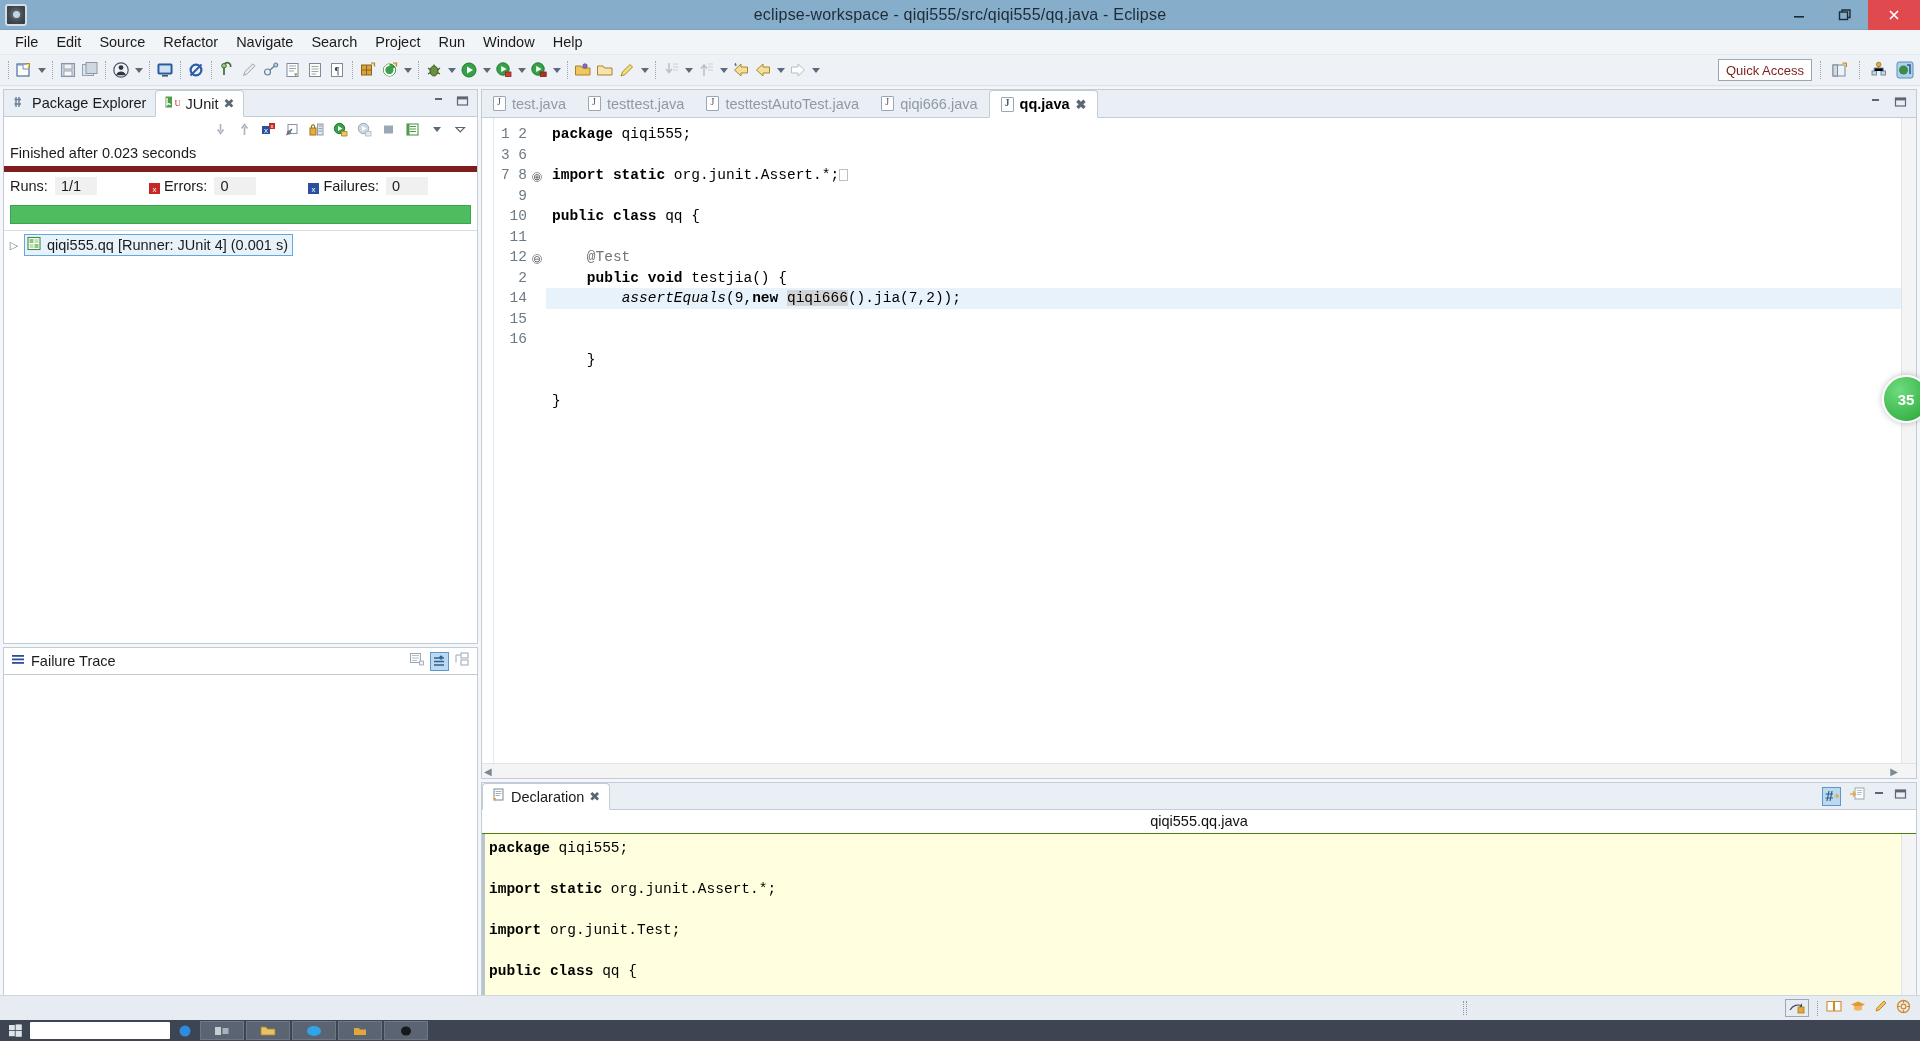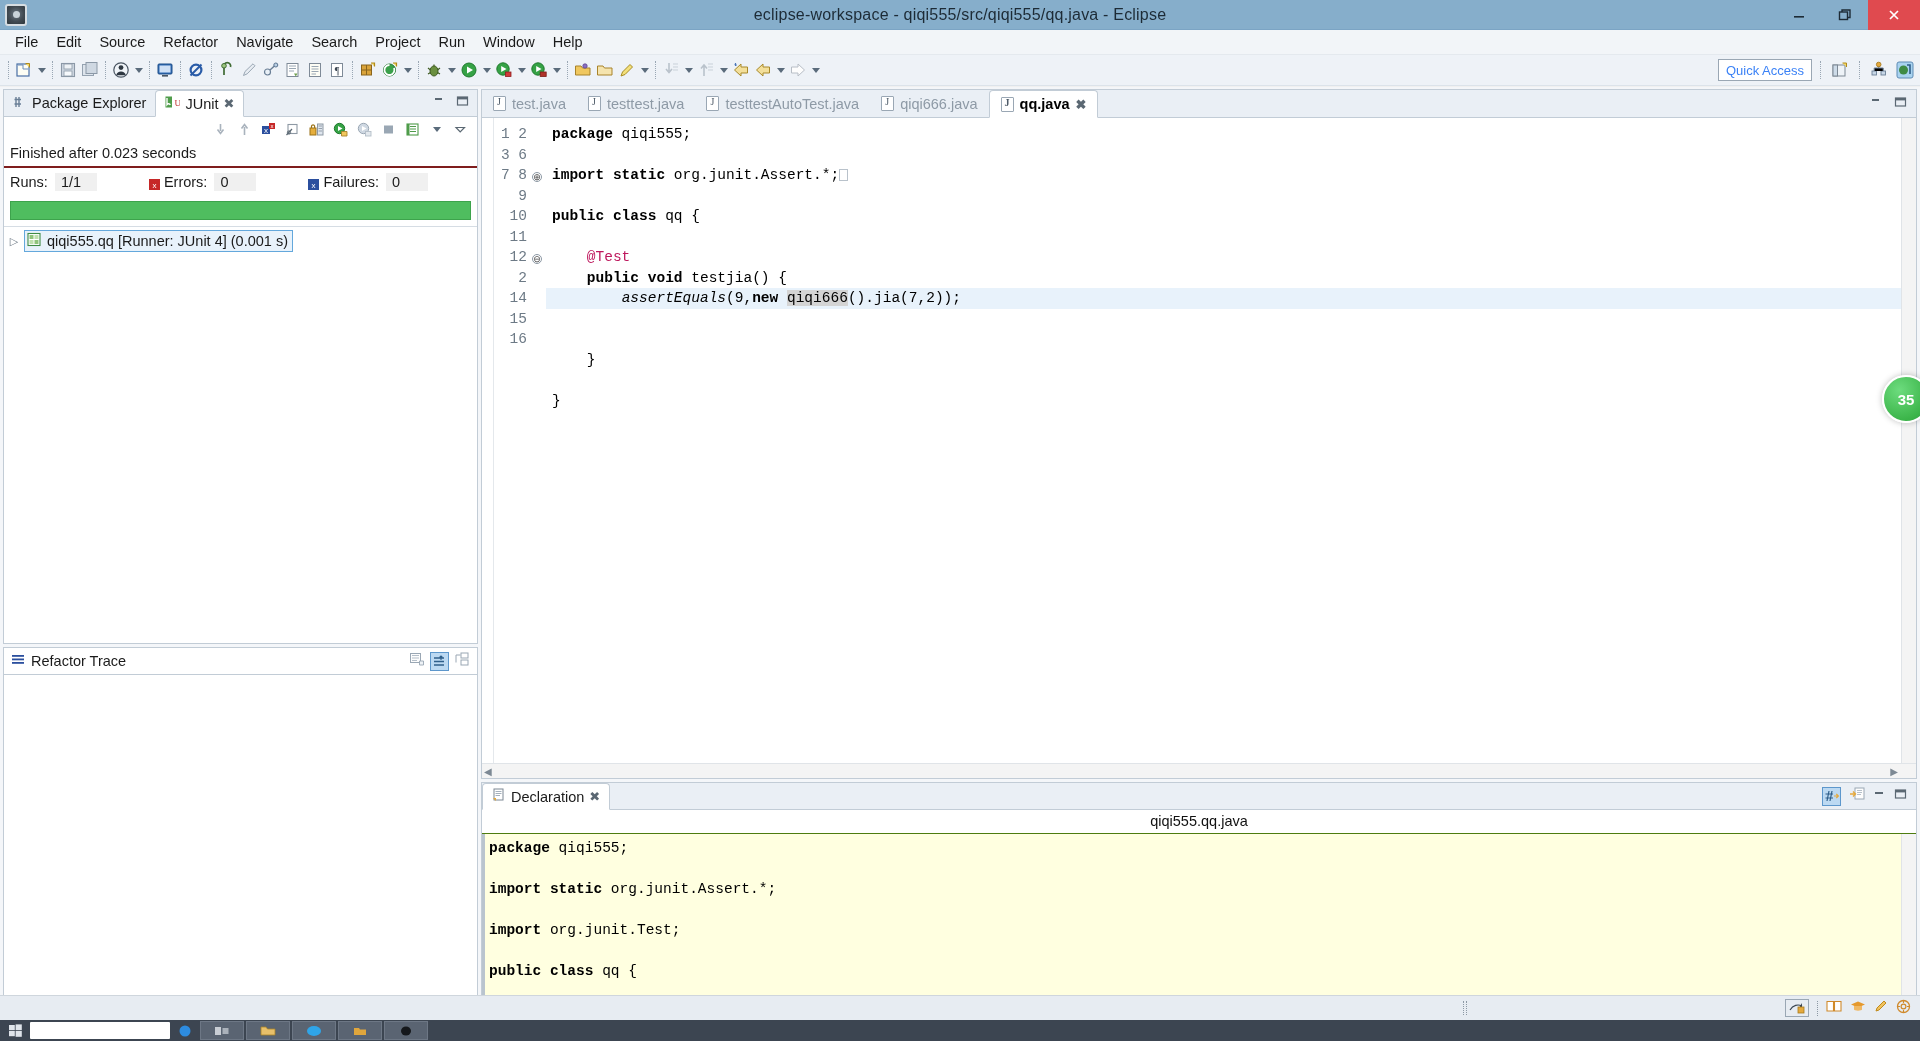--- a/index.html
+++ b/index.html
@@ -63,21 +63,21 @@
   }
   .tb { width: 22px; height: 24px; display: flex; align-items: center; justify-content: center; flex: none; }
   .tb-arrow { width: 13px; height: 24px; display: flex; align-items: center; justify-content: center; flex: none; }
   .tb-sep { width: 1px; height: 18px; margin: 0 4px; border-left: 1px dotted #9aa7b4; flex: none; }
   .caret { width: 0; height: 0; border-left: 4px solid transparent; border-right: 4px solid transparent; border-top: 5px solid #5a6b7b; }
   .quick-access {
     margin-left: auto; display: flex; align-items: center; gap: 4px;
   }
   .qa-box {
     border: 1px solid #9aa7b4; background: #fff;
-    font-size: 13px; color: #3b82f6; padding: 10px 7px; height: 20px;
+    font-size: 13px; color: #7f1d1d; padding: 10px 7px; height: 20px;
     display: flex; align-items: center;
   }
 
   
   .workbench {
     position: absolute; top: 87px; left: 0; right: 0; bottom: 21px;
     background: #f4f6f9;
     display: flex;
   }
 
@@ -104,21 +104,21 @@
   }
   .vtab-close { font-size: 13px; color: #5b6873; }
   .view-tabs-ctrl { margin-left: auto; display: flex; align-items: center; gap: 10px; padding-right: 8px; }
   .view-toolbar {
     height: 25px; display: flex; align-items: center; justify-content: flex-end;
     gap: 3px; padding-right: 6px; background: #fff;
   }
   .vt { width: 21px; height: 21px; display: flex; align-items: center; justify-content: center; }
   .junit-status {
     font-size: 14.5px; color: #1b1b1b; padding: 3px 6px 5px 6px;
-    border-bottom: 2px solid #7f1d1d; background: #fff;
+    border-bottom: 6px solid #7f1d1d; background: #fff;
   }
   .counters {
     display: flex; align-items: center; font-size: 14.5px; color: #1b1b1b;
     padding: 5px 6px; gap: 6px; background: #fff;
   }
   .counter-label { margin-right: 3px; }
   .counter-val { background: #f0f0f0; padding: 1px 10px 1px 6px; min-width: 42px; display:inline-block; }
   .cnt-group { display: flex; align-items: center; gap: 4px; margin-right: 46px; }
   .mini-icon { width: 11px; height: 11px; display: inline-block; flex: none; }
   .progress-wrap { padding: 5px 6px 6px 6px; background: #fff; }
@@ -185,21 +185,21 @@
     width: 10px; height: 10px; border: 1px solid #8c98a4; border-radius: 50%;
     font-size: 9px; line-height: 8px; text-align: center; color: #444; background: #fff;
     display: inline-block;
   }
   .code {
     flex: 1; padding: 6px 0 0 6px; min-width: 0;
     font-family: "Liberation Mono", monospace; font-size: 14.5px;
     line-height: 20.5px; color: #000; white-space: pre; overflow: hidden;
   }
   .kw { color: #000000; font-weight: bold; }
-  .ann { color: #be185d; }
+  .ann { color: #737373; }
   .mth { color: #000; font-style: italic; }
   .occ { background: #d4d4d4; }
   .line-hl { background: #e8f2fb; display: block; margin-left: -6px; padding-left: 6px; }
   .editor-vscroll {
     position: absolute; right: 0; top: 0; bottom: 0; width: 15px;
     background: #f4f4f4; border-left: 1px solid #e0e4e8;
   }
   .editor-hscroll {
     height: 15px; background: #f4f4f4; border-top: 1px solid #e0e4e8;
     display: flex; align-items: center; justify-content: space-between; padding: 0 2px;
@@ -722,21 +722,21 @@
 
     <div class="failure-trace">
       <div class="ft-head">
         <span>
           <svg width="14" height="14" viewBox="0 0 14 14">
             <rect x="1" y="3" width="12" height="1.8" fill="#2b4f9e"></rect>
             <rect x="1" y="6.5" width="12" height="1.8" fill="#2b4f9e"></rect>
             <rect x="1" y="10" width="12" height="1.8" fill="#2b4f9e"></rect>
           </svg>
         </span>
-        <span class="ft-title">Refactor Trace</span>
+        <span class="ft-title">Failure Trace</span>
         <span class="ft-ctrl">
           <span>
             <svg width="16" height="16" viewBox="0 0 16 16">
               <rect x="1.5" y="2.5" width="10" height="9" fill="#fdfdfd" stroke="#9aa7b4" stroke-width="1"></rect>
               <path d="M3 4.5 H10 M3 7 H10 M3 9.5 H8" stroke="#b5bfc9" stroke-width="1"></path>
               <path d="M10.5 10 L14.5 10 L14.5 14 L10.5 14 Z" fill="#eef2f6" stroke="#9aa7b4" stroke-width=".9"></path>
             </svg>
           </span>
           <span style="background:#bcd9f2;border:1px solid #5d97cc;display:inline-flex;padding:1px;">
             <svg width="15" height="15" viewBox="0 0 15 15">

